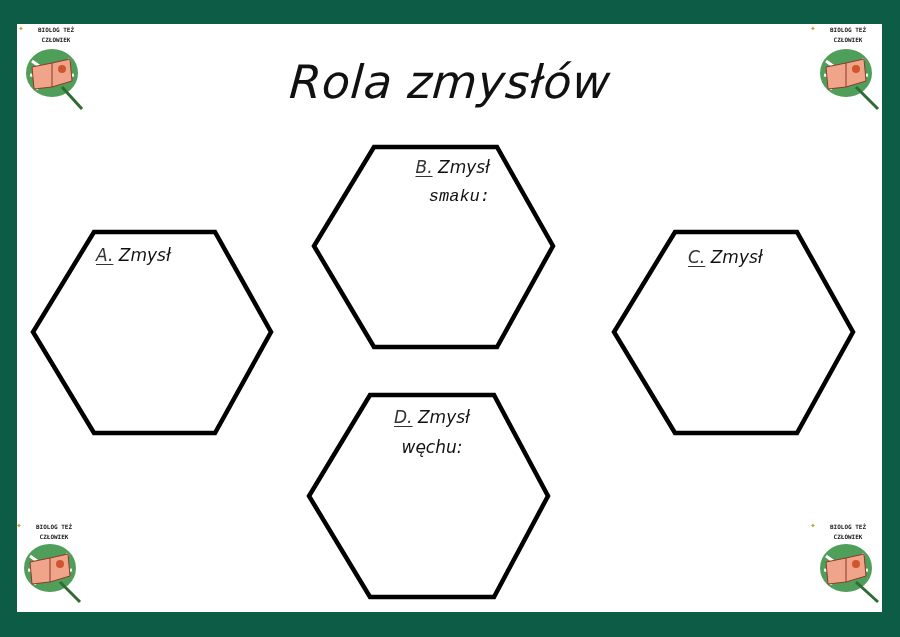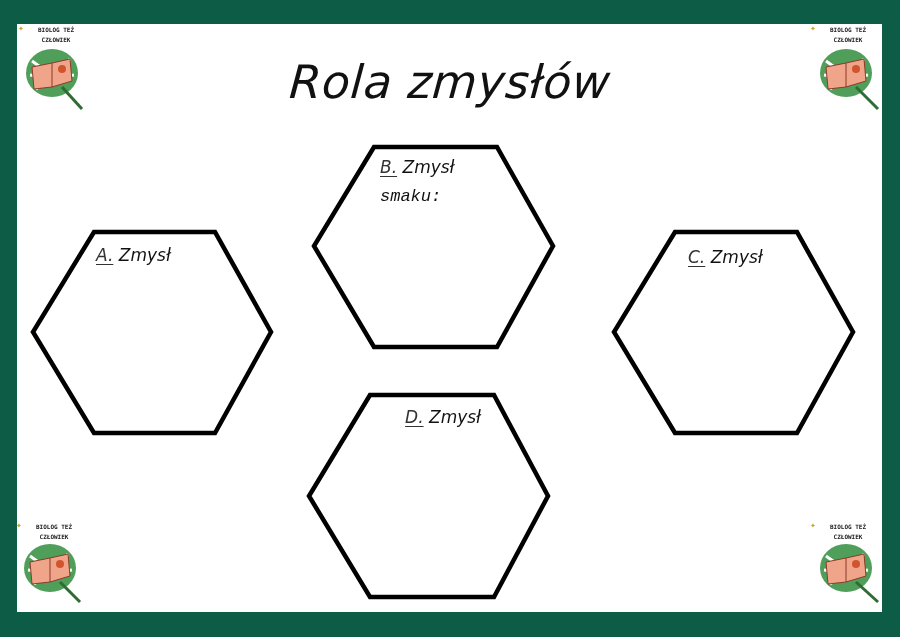--- a/index.html
+++ b/index.html
@@ -105,34 +105,35 @@
   <polygon points="675,232 797,232 853,332 797,433 675,433 614,332" fill="#fff" stroke="#000" stroke-width="4.5" stroke-linejoin="miter"></polygon>
 
   <polygon points="370,395 494,395 548,496 494,597 370,597 309,496" fill="#fff" stroke="#000" stroke-width="4.5" stroke-linejoin="miter"></polygon>
 </svg>
 
 <div class="hex-label" style="left:96px; top:241px;text-align:right;">
   <span class="letter">A.</span>
   <span>Zmysł</span>
 </div>
 
-<div class="hex-label" style="left:380px; top:153px; text-align:left; width:98px;">
+<div class="hex-label" style="left:392px; top:153px; text-align:right; width:98px;">
   <span class="letter">B.</span>
   <span>Zmysł</span>
   <span class="line2" style="margin-top:2px;font-family:Liberation Mono, monospace;">smaku:</span>
 </div>
 
 <div class="hex-label" style="left:688px; top:243px; text-align:left; width:98px;">
   <span class="letter">C.</span>
   <span>Zmysł</span>
 </div>
 
-<div class="hex-label" style="left:383px; top:403px; text-align:right; width:98px;">
+<div class="hex-label" style="left:383px; top:403px; text-align:center; width:98px;">
   <span class="letter">D.</span>
   <span>Zmysł</span>
+  <span class="line2" style="margin-top:2px;">węchu:</span>
 </div>
 
 <div class="logo" style="left:18px; top:25px;">
   <span class="sparkle">✦</span>
   <div class="logo-text">
     <div>BIOLOG TEŻ</div>
     <div>CZŁOWIEK</div>
   </div>
   <svg width="72" height="70" viewBox="0 0 72 70">
     <ellipse cx="34" cy="32" rx="26" ry="24" fill="#4f9e5a"></ellipse>

